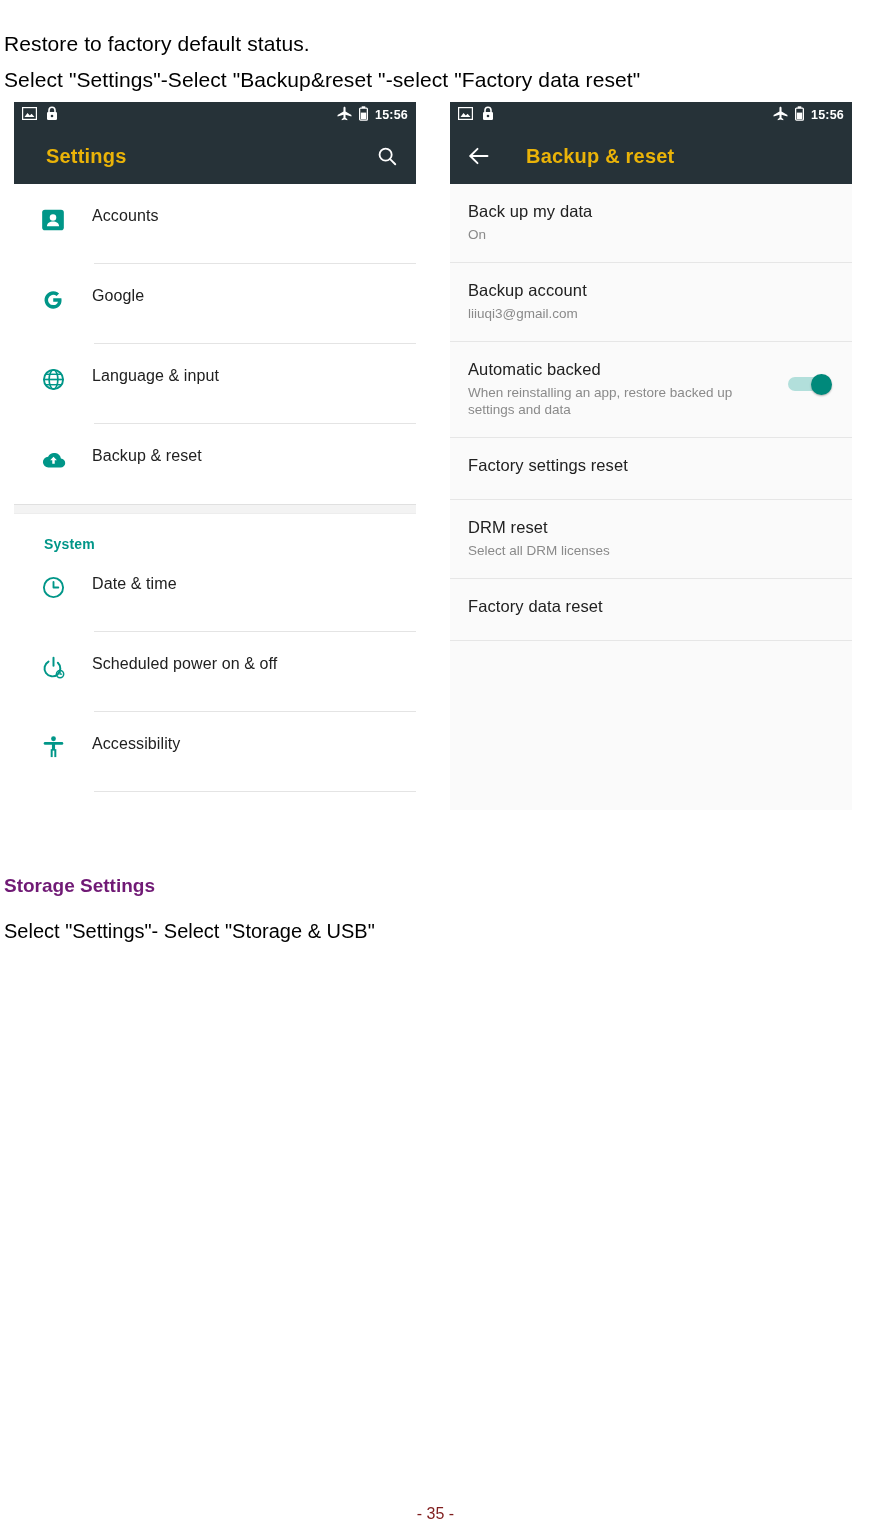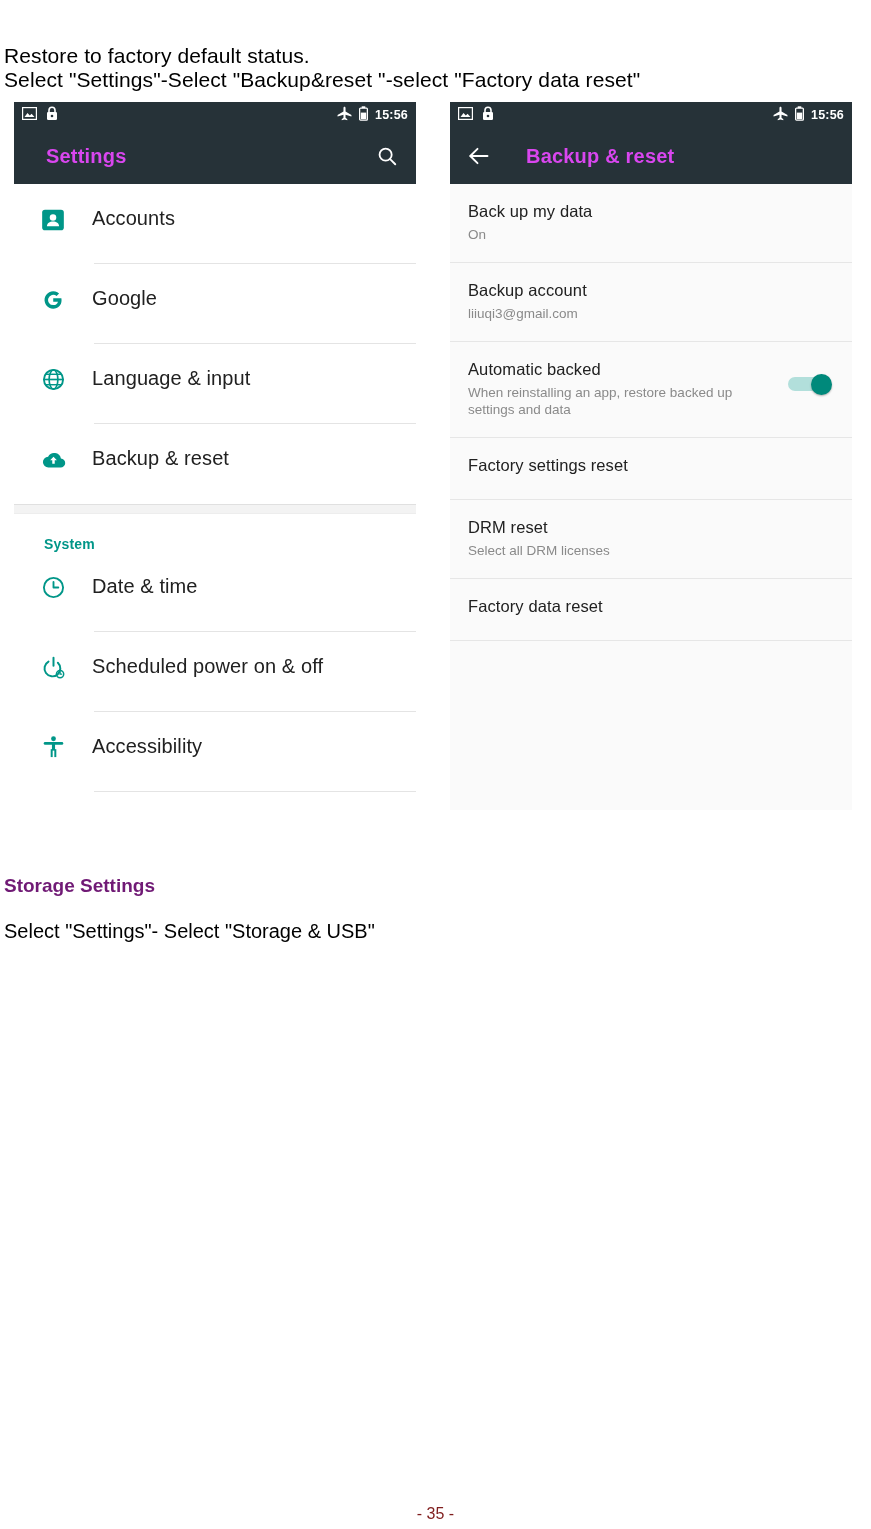--- a/index.html
+++ b/index.html
@@ -19,21 +19,21 @@
 
   
   .doc-line {
     position: absolute;
     left: 4px;
     font-size: 21px;
     color: #000;
     white-space: nowrap;
     letter-spacing: 0.1px;
   }
-  #intro1 { top: 44px; }
+  #intro1 { top: 32px; }
   #intro2 { top: 68px; }
 
   .sec-head {
     position: absolute;
     left: 4px;
     top: 875px;
     font-size: 19px;
     font-weight: bold;
     color: #701a75;
   }
@@ -77,21 +77,21 @@
   .sb-ico { display: block; }
 
   .appbar {
     height: 56px;
     background: #263238;
     display: flex;
     align-items: center;
     padding: 0 16px;
   }
   .appbar .title {
-    color: #d946ef;
+    color: #eab308;
     font-size: 20px;
     font-weight: bold;
     letter-spacing: .2px;
   }
   #phone-left .appbar .title { margin-left: 16px; }
   #phone-right .appbar .title { margin-left: 34px; }
   .appbar .spacer { flex: 1; }
   .icon-btn { display:flex; align-items:center; justify-content:center; width: 26px; height: 26px; }
 
   
@@ -103,21 +103,21 @@
     height: 80px;
     padding-top: 22px;
   }
   .row .ico {
     width: 78px;
     display: flex;
     justify-content: center;
     padding-top: 1px;
   }
   .row .label {
-    font-size: 20px;
+    font-size: 16px;
     color: #212121;
     letter-spacing: .1px;
     padding-top: 1px;
   }
   .row .divider {
     position: absolute;
     left: 80px;
     right: 0;
     bottom: 0;
     height: 1px;

